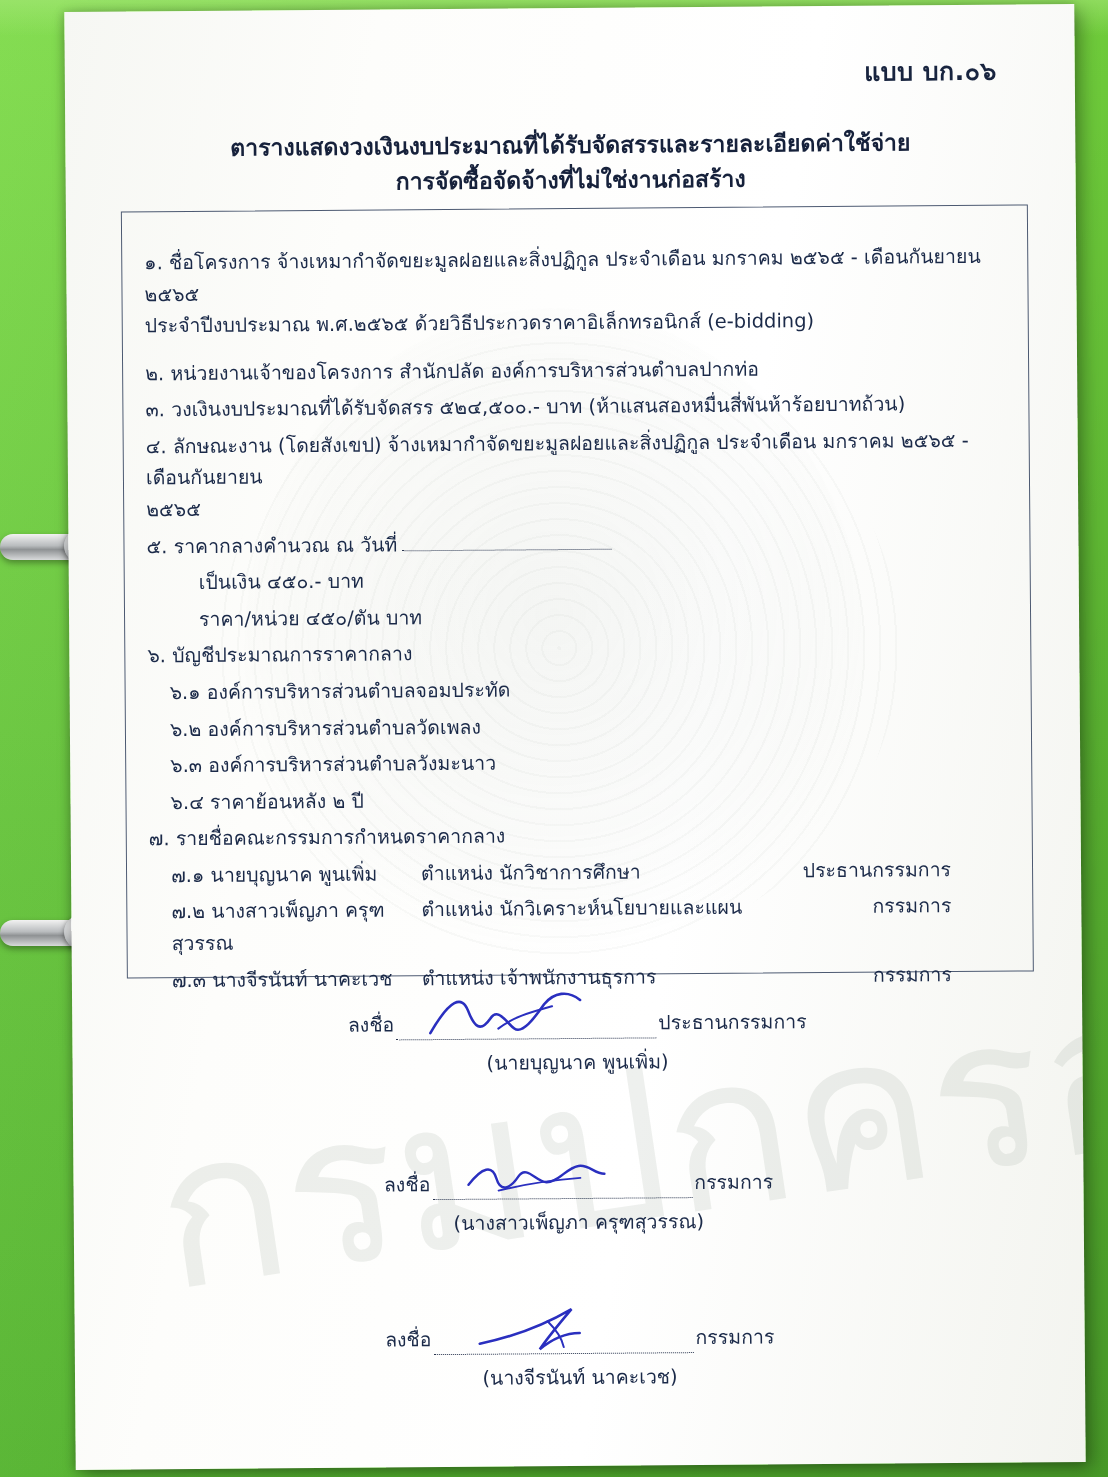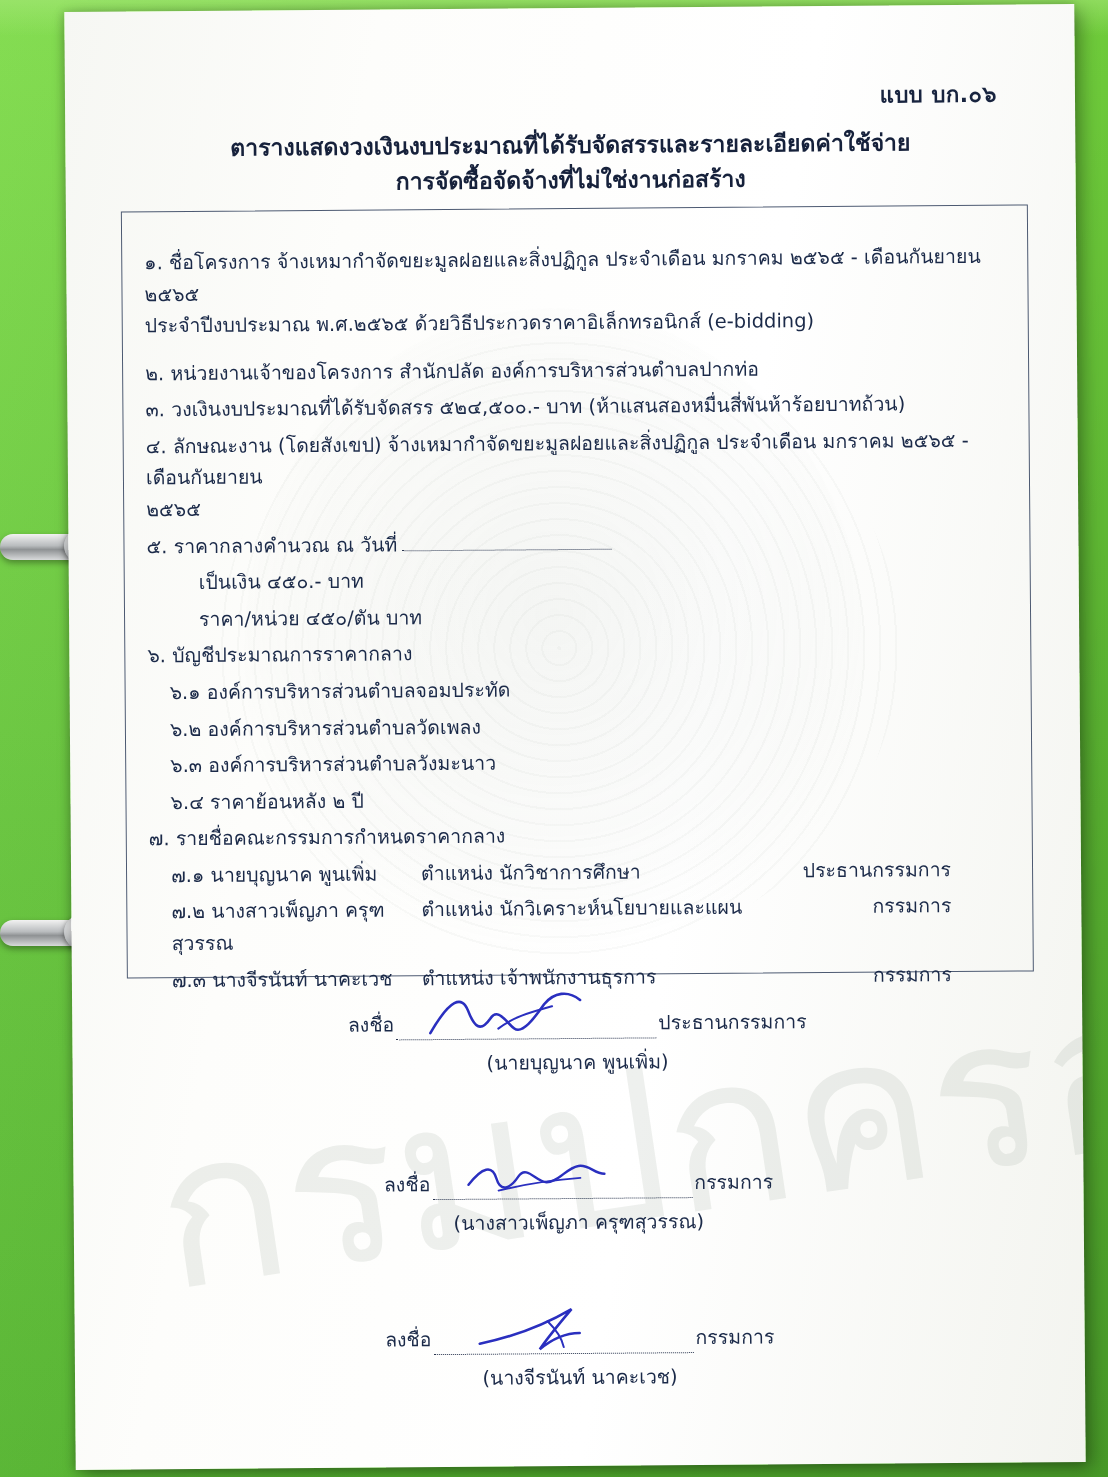--- a/index.html
+++ b/index.html
@@ -104,22 +104,22 @@
   .content {
     position: absolute;
     inset: 0;
     color: #1c2b4a;
     font-family: "DejaVu Sans", "Liberation Sans", sans-serif;
   }
 
   #form-code {
     position: absolute;
     right: 78px;
-    top: 72px;
-    font-size: 22px;
+    top: 46px;
+    font-size: 25px;
     font-weight: 700;
     color: #18243f;
     letter-spacing: .5px;
   }
 
   #title-block {
     position: absolute;
     left: 0;
     top: 120px;
     width: 100%;

